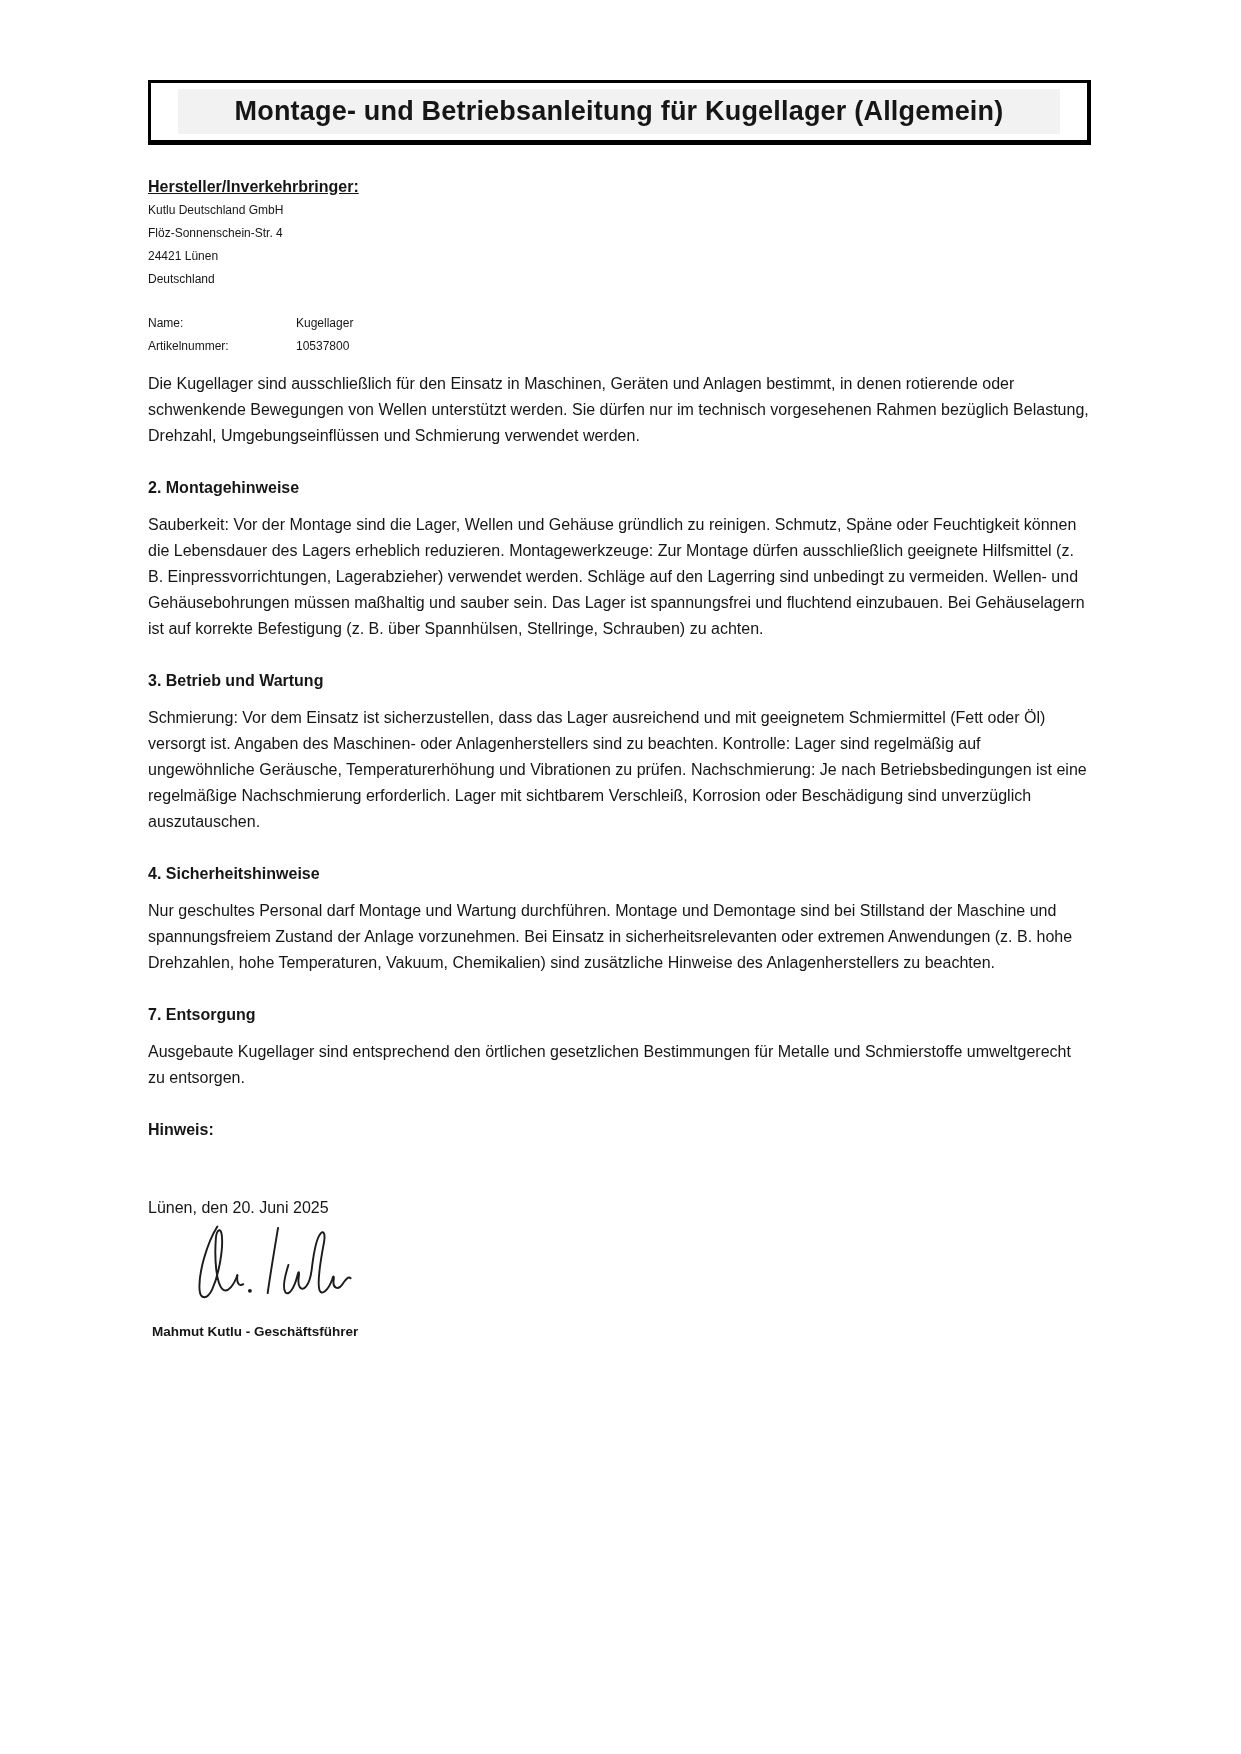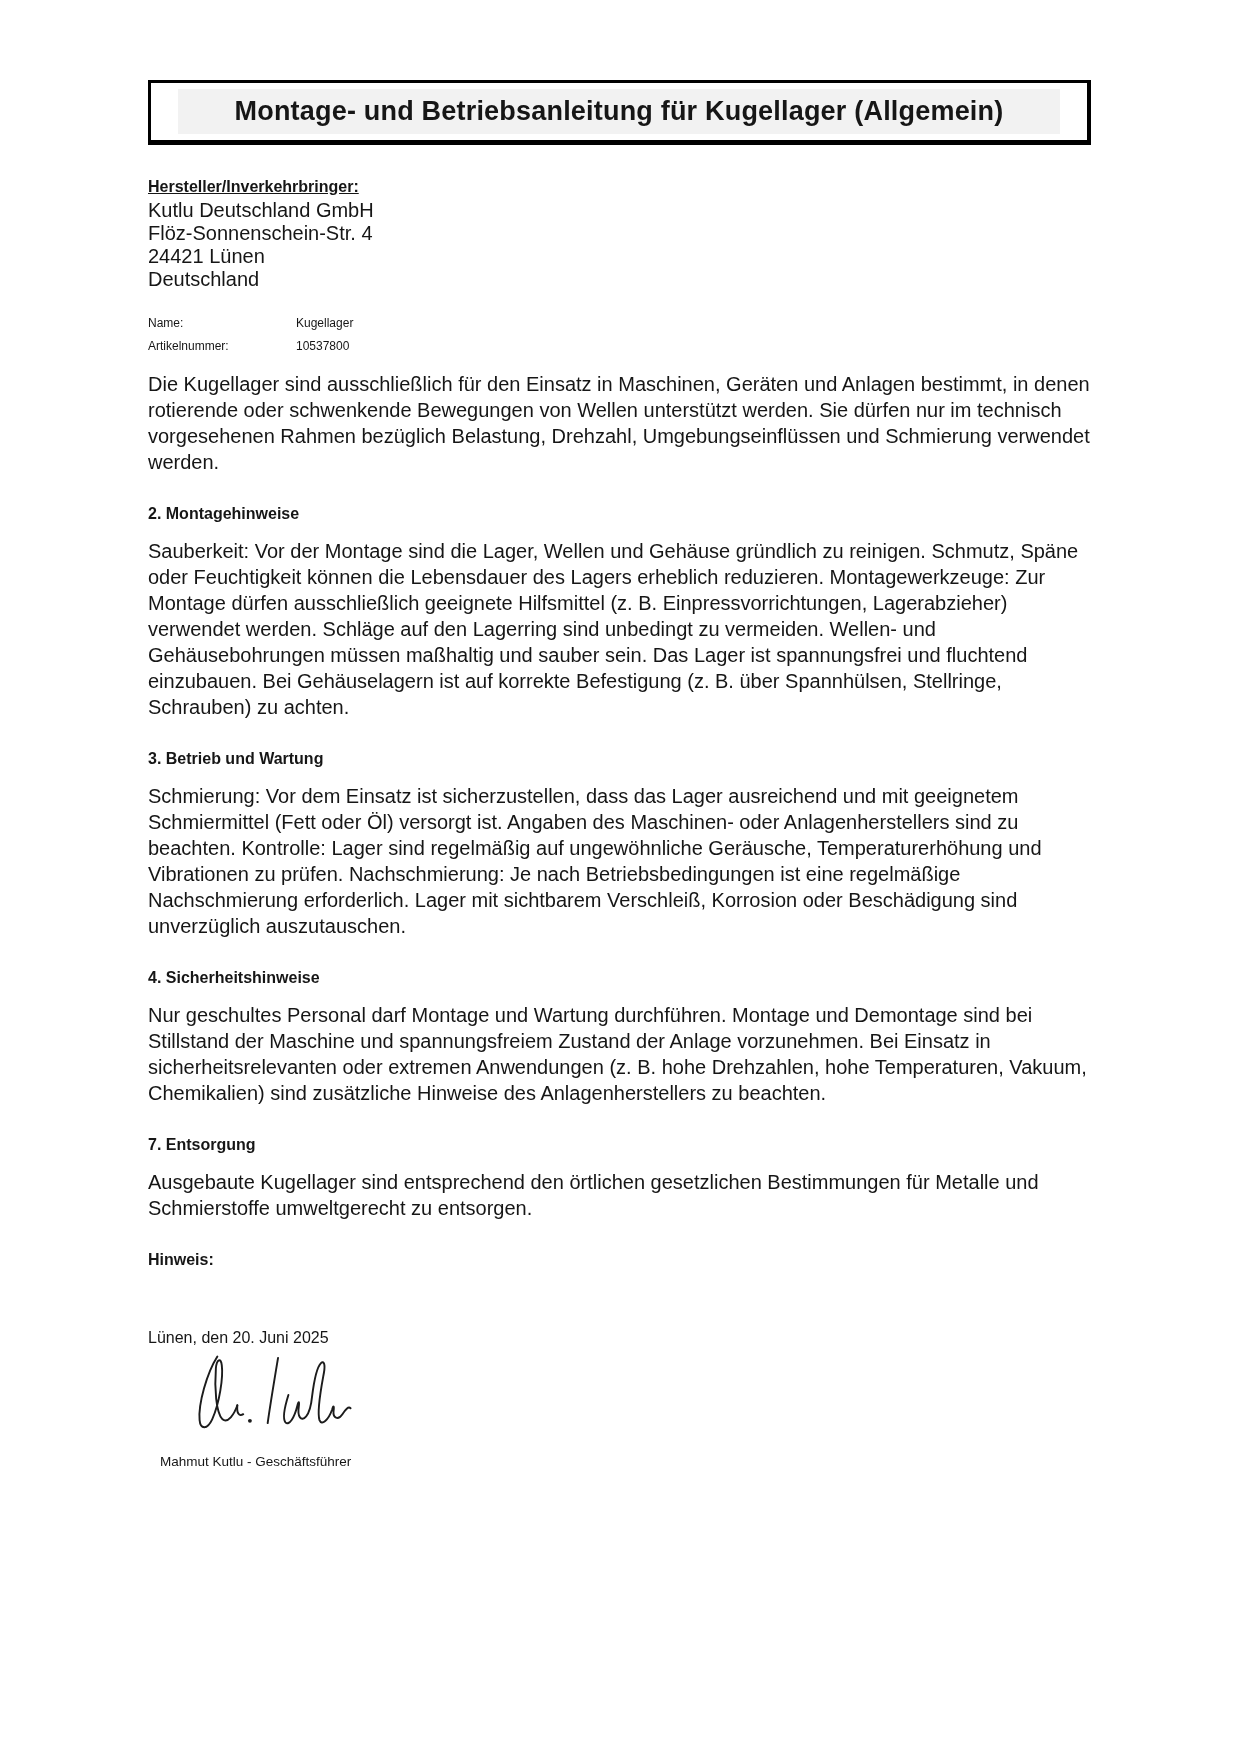--- a/index.html
+++ b/index.html
@@ -33,30 +33,30 @@
     font-weight: 700;
     letter-spacing: 0.2px;
     white-space: nowrap;
   }
   .mfr-label {
     margin: 33px 0 3px 0;
     font-size: 16px;
     font-weight: 700;
     text-decoration: underline;
   }
-  .addr-line { margin: 0; font-size: 20px; line-height: 23px; }
+  .addr-line { margin: 0; font-size: 12px; line-height: 23px; }
   .info-block { margin-top: 21px; }
   .info-row { display: flex; font-size: 12px; line-height: 23px; }
   .info-label { width: 148px; flex: 0 0 148px; }
   .sec-h { margin: 27px 0 0 0; font-size: 16px; font-weight: 700; line-height: 23px; }
-  .sec-p { margin: 13px 0 0 0; font-size: 20px; line-height: 26px; }
+  .sec-p { margin: 13px 0 0 0; font-size: 16px; line-height: 26px; }
   .closing { margin-top: 58px; }
   .place-date { margin: 0; font-size: 16px; line-height: 18px; }
   .signature { margin: 2px 0 0 22px; display: block; }
-  .signer { margin: 4px 0 0 12px; font-size: 13.5px; line-height: 18px; }
+  .signer { margin: 4px 0 0 4px; font-size: 13.5px; line-height: 18px; font-weight: bold; }
 </style>
 </head>
 <body>
 
 <div class="page">
 
   <div class="title-box">
     <span class="hl">Montage- und Betriebsanleitung für Kugellager (Allgemein)</span>
   </div>
 

